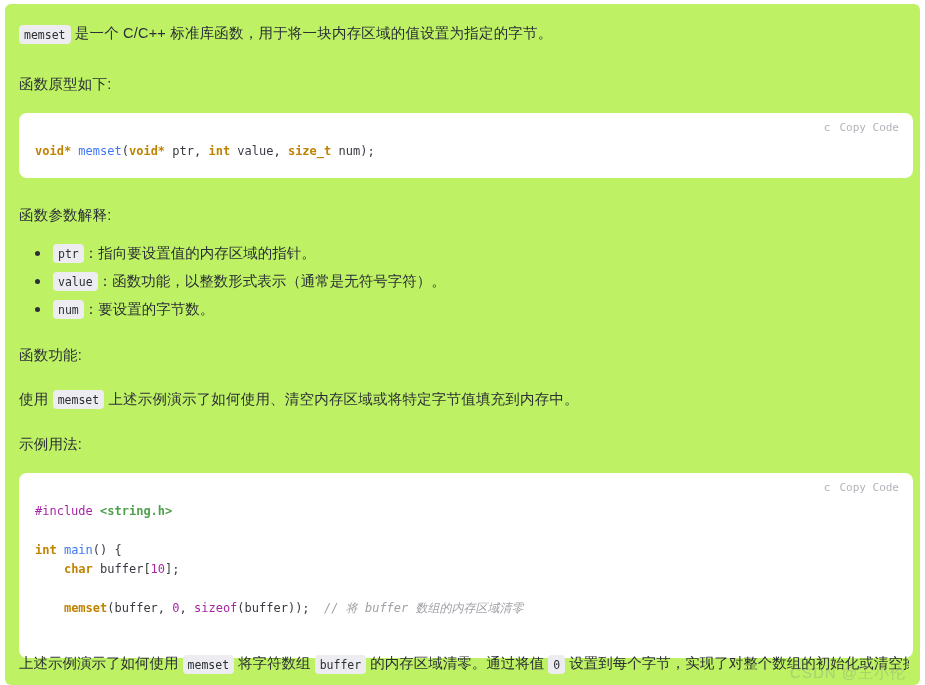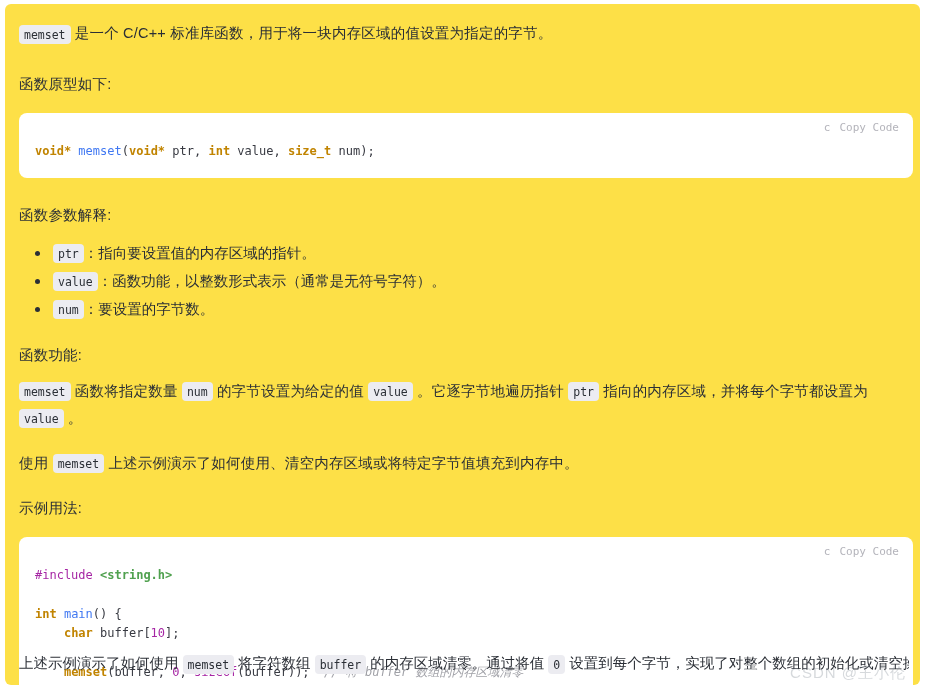--- a/index.html
+++ b/index.html
@@ -12,21 +12,21 @@
     background: #ffffff;
     font-family: "Liberation Sans", "DejaVu Sans", sans-serif;
     overflow: hidden;
   }
   .page {
     position: absolute;
     left: 5px;
     top: 4px;
     width: 915px;
     height: 681px;
-    background: #fde047;
+    background: #bef264;
     border-radius: 6px;
     overflow: hidden;
   }
   .content {
     padding: 16px 14px 0 14px;
     box-sizing: border-box;
     width: 915px;
   }
 
   
@@ -164,21 +164,20 @@
     <p class="para gap-lg">函数参数解释:</p>
 
     <ul class="bullets" id="params-list">
         <li><code class="inl">ptr</code><span>：指向要设置值的内存区域的指针。</span></li>
         <li><code class="inl">value</code><span>：函数功能，以整数形式表示（通常是无符号字符）。</span></li>
         <li><code class="inl">num</code><span>：要设置的字节数。</span></li>
       </ul>
 
     <p class="para gap-md">函数功能:</p>
 
-    <p class="para gap-sm"><code class="inl">memset</code><span> 函数将指定数量 </span><code class="inl">num</code><span> 的字节设置为给定的值 </span><code class="inl">value</code><span> 。它逐字节地遍历指针 </span><code class="inl">ptr</code><span> 指向的内存区域，并将每个字节都设置为 </span><code class="inl">value</code><span> 。</span></p>
 
     <p class="para gap-md"><span>使用 </span><code class="inl">memset</code><span> 上述示例演示了如何使用、清空内存区域或将特定字节值填充到内存中。</span></p>
 
     <p class="para gap-md">示例用法:</p>
 
     <div class="codeblock">
       <div class="code-head">
         <span class="code-lang">c</span>
         <span class="code-copy">Copy Code</span>
       </div>

